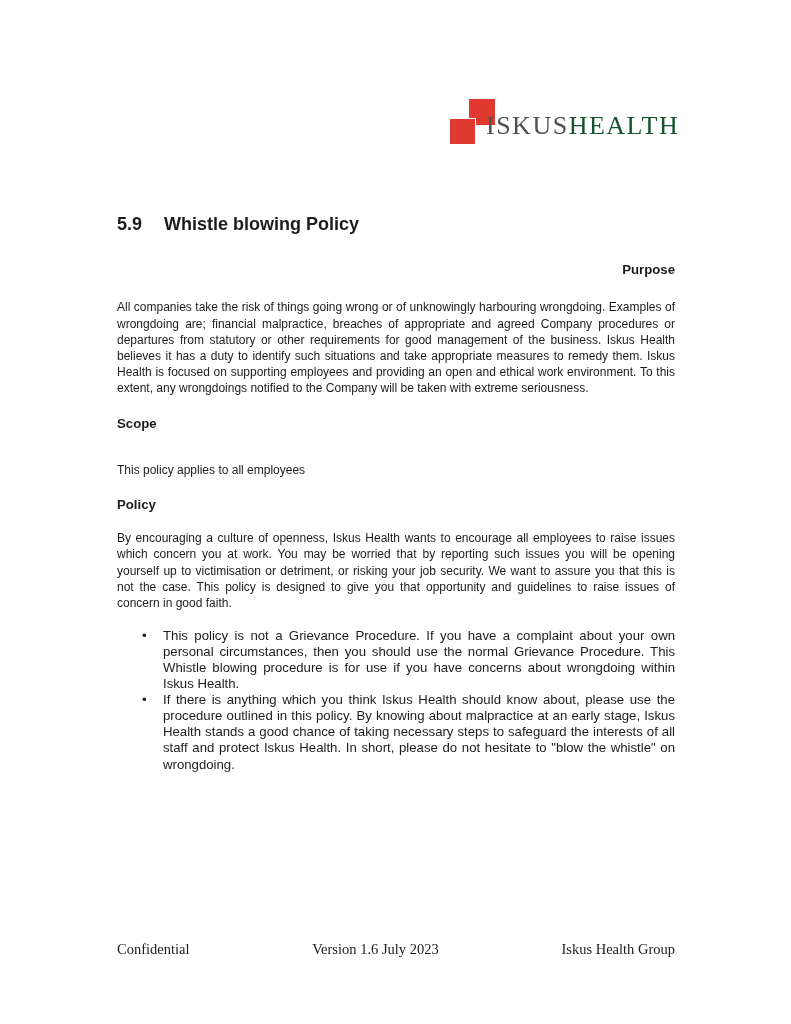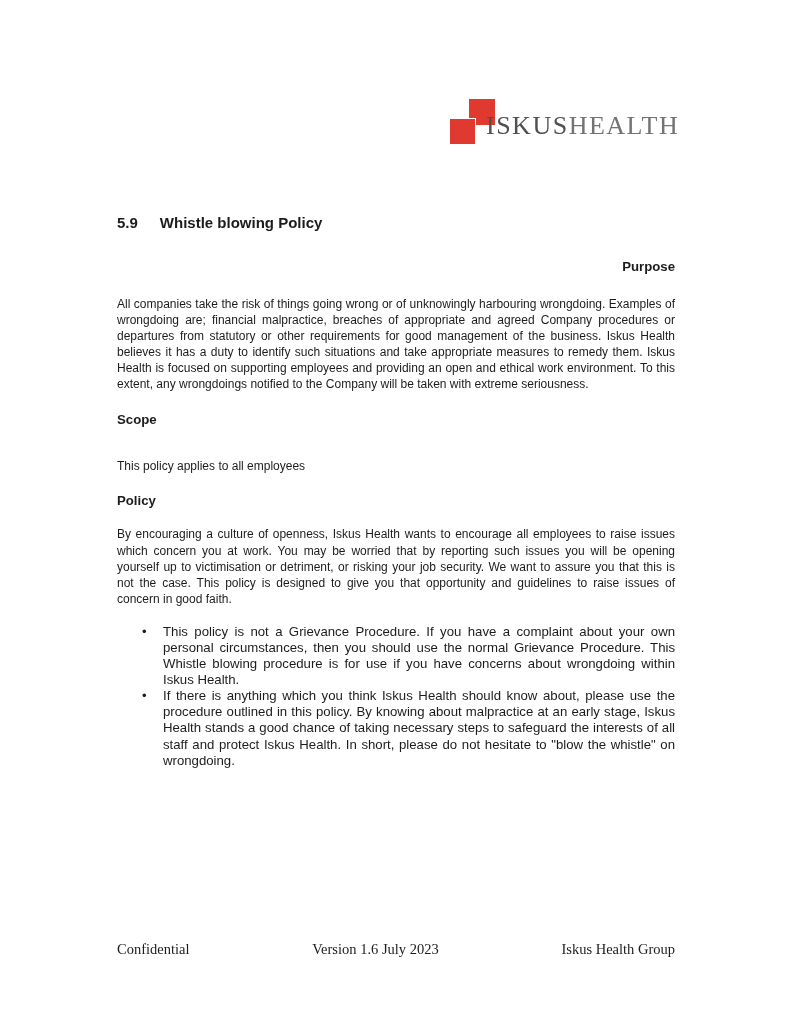--- a/index.html
+++ b/index.html
@@ -62,21 +62,21 @@
 
   
   .content {
     position: absolute;
     left: 117px;
     top: 0;
     width: 558px;
   }
   .doc-title {
     margin: 213px 0 0 0;
-    font-size: 15px;
+    font-size: 18px;
     font-weight: bold;
     line-height: 1.3;
   }
   .doc-title .num { display: inline-block; margin-right: 22px; }
   .sec-heading {
     margin: 0;
     font-size: 13.2px;
     font-weight: bold;
     line-height: 16.1px;
   }
@@ -128,21 +128,21 @@
 <body>
 
 <div class="page">
 
   <div class="logo">
     <div class="logo-mark">
       <div class="sq-top" style="background: rgb(224, 57, 47);"></div>
       <div class="sq-bottom" style="background: rgb(224, 57, 47);"></div>
     </div>
     <div class="logo-text">
-      <span class="brand-primary" style="color: rgb(79, 80, 82); margin-left: 6px;">ISKUS</span><span class="brand-secondary" style="color: #737373;">HEALTH</span>
+      <span class="brand-primary" style="color: rgb(79, 80, 82); margin-left: 6px;">ISKUS</span><span class="brand-secondary" style="color: #14532d;">HEALTH</span>
     </div>
   </div>
 
   <div class="content">
 
     <h1 class="doc-title">
       <span class="num">5.9</span><span>Whistle blowing Policy</span>
     </h1>
 
     <h2 class="sec-heading h-purpose">Purpose</h2>

